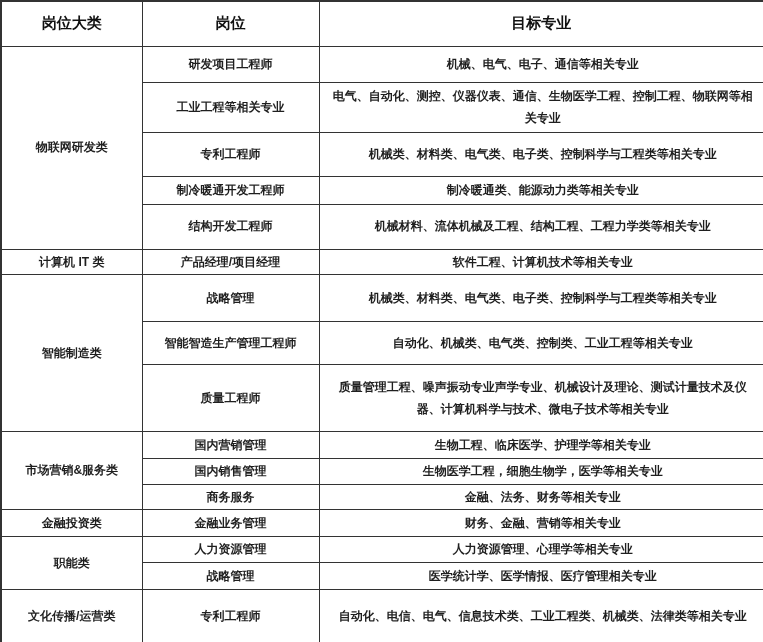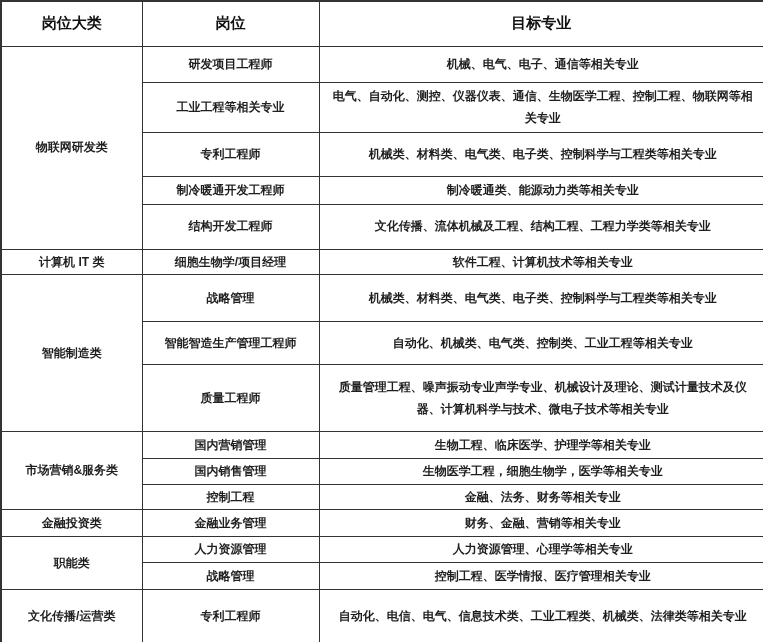--- a/index.html
+++ b/index.html
@@ -100,25 +100,25 @@
         <tr>
           <td class="pos">专利工程师</td>
           <td class="majors">机械类、材料类、电气类、电子类、控制科学与工程类等相关专业</td>
         </tr>
         <tr>
           <td class="pos">制冷暖通开发工程师</td>
           <td class="majors">制冷暖通类、能源动力类等相关专业</td>
         </tr>
         <tr>
           <td class="pos">结构开发工程师</td>
-          <td class="majors">文化传播、流体机械及工程、结构工程、工程力学类等相关专业</td>
+          <td class="majors">机械材料、流体机械及工程、结构工程、工程力学类等相关专业</td>
         </tr>
         <tr>
           <td class="cat" rowspan="1">计算机 IT 类</td>
-          <td class="pos">细胞生物学/项目经理</td>
+          <td class="pos">产品经理/项目经理</td>
           <td class="majors">软件工程、计算机技术等相关专业</td>
         </tr>
         <tr>
           <td class="cat" rowspan="3">智能制造类</td>
           <td class="pos">战略管理</td>
           <td class="majors">机械类、材料类、电气类、电子类、控制科学与工程类等相关专业</td>
         </tr>
         <tr>
           <td class="pos">智能智造生产管理工程师</td>
           <td class="majors">自动化、机械类、电气类、控制类、工业工程等相关专业</td>
@@ -130,36 +130,36 @@
         <tr>
           <td class="cat" rowspan="3">市场营销&amp;服务类</td>
           <td class="pos">国内营销管理</td>
           <td class="majors">生物工程、临床医学、护理学等相关专业</td>
         </tr>
         <tr>
           <td class="pos">国内销售管理</td>
           <td class="majors">生物医学工程，细胞生物学，医学等相关专业</td>
         </tr>
         <tr>
-          <td class="pos">控制工程</td>
+          <td class="pos">商务服务</td>
           <td class="majors">金融、法务、财务等相关专业</td>
         </tr>
         <tr>
           <td class="cat" rowspan="1">金融投资类</td>
           <td class="pos">金融业务管理</td>
           <td class="majors">财务、金融、营销等相关专业</td>
         </tr>
         <tr>
           <td class="cat" rowspan="2">职能类</td>
           <td class="pos">人力资源管理</td>
           <td class="majors">人力资源管理、心理学等相关专业</td>
         </tr>
         <tr>
           <td class="pos">战略管理</td>
-          <td class="majors">控制工程、医学情报、医疗管理相关专业</td>
+          <td class="majors">医学统计学、医学情报、医疗管理相关专业</td>
         </tr>
         <tr>
           <td class="cat" rowspan="1">文化传播/运营类</td>
           <td class="pos">专利工程师</td>
           <td class="majors">自动化、电信、电气、信息技术类、工业工程类、机械类、法律类等相关专业</td>
         </tr>
       </tbody>
   </table>
 </div>
 

